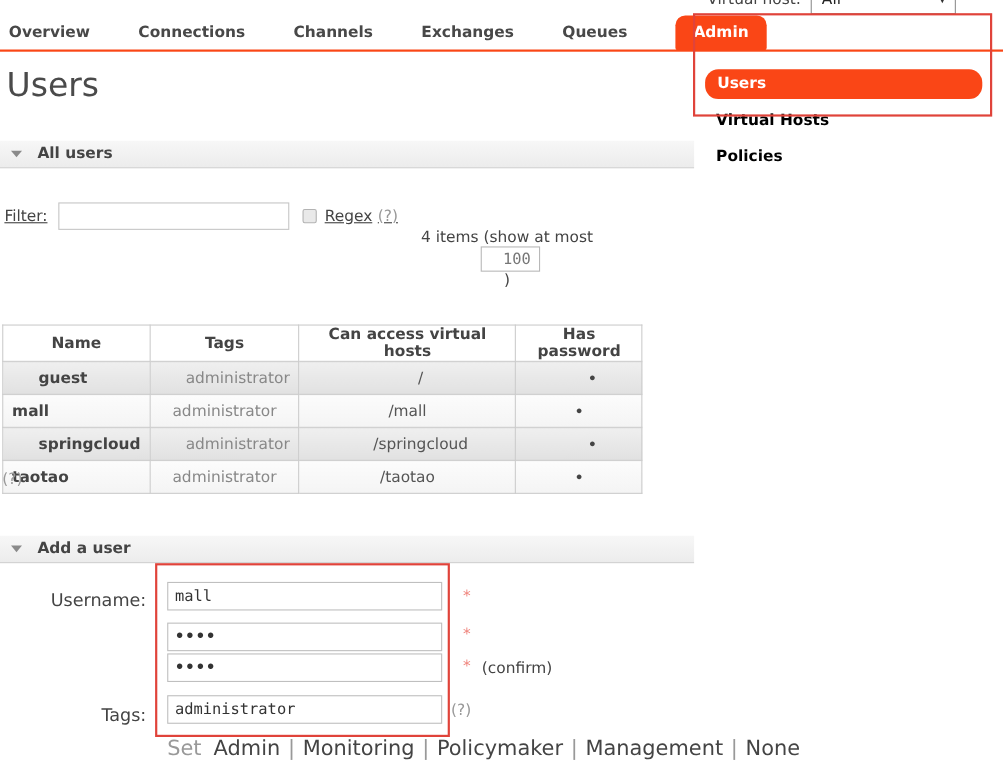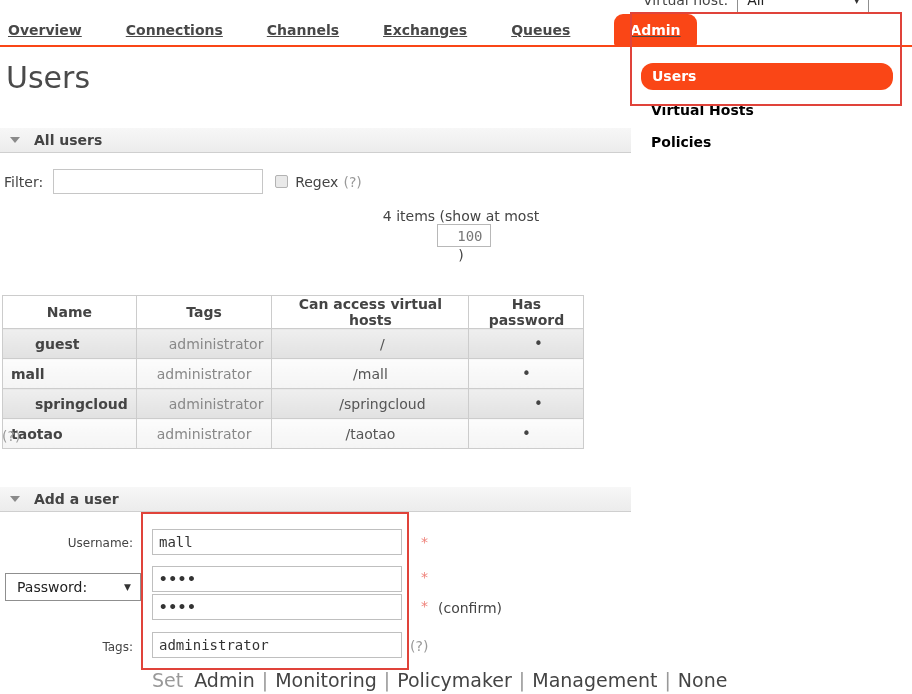--- a/index.html
+++ b/index.html
@@ -6,35 +6,35 @@
   body { margin: 0; font-family: "DejaVu Sans", "Liberation Sans", sans-serif; }
   #screen { position: relative; width: 912px; height: 694px; background: #fff; overflow: hidden; color: #484848; }
 
   
   .vhost-bar { position: absolute; left: 643px; top: -15px; height: 29px; display: flex; align-items: center; gap: 9px; }
   .vhost-label { font-size: 14px; color: #444; }
   .vhost-select { width: 132px; height: 27px; border: 1px solid #8f8f8f; background: #fff; display: flex; align-items: center; justify-content: space-between; padding: 0 8px 0 9px; font-size: 14px; color: #222; }
   .sel-arrow { font-size: 9px; color: #333; }
 
   
-  .nav { position: absolute; top: 14px; left: 8px; height: 32px; display: flex; align-items: center; gap: 44px; font-size: 14px; font-weight: bold; color: #484848; text-decoration: underline; }
+  .nav { position: absolute; top: 14px; left: 8px; height: 32px; display: flex; align-items: center; gap: 44px; font-size: 14px; font-weight: bold; color: #484848; }
   .nav-tab { cursor: pointer; white-space: nowrap; }
   .nav-admin { background: #fa4616; color: #fff; height: 32px; line-height: 32px; padding: 0 16px; border-radius: 9px 9px 3px 3px; }
   .nav-underline { position: absolute; top: 45px; left: 0; width: 912px; height: 2px; background: #fa4616; }
 
   .page-title { position: absolute; top: 60px; left: 6px; font-size: 30px; color: #4a4a4a; font-weight: 400; }
 
   
   .section-bar { position: absolute; left: 0; width: 631px; height: 25px; background: linear-gradient(180deg, #f7f7f7, #ececec); border-bottom: 1px solid #cfcfcf; display: flex; align-items: center; font-weight: bold; font-size: 14px; color: #444; cursor: pointer; }
   #all-users-bar { top: 128px; }
   #add-user-bar { top: 487px; }
   .tri { width: 0; height: 0; border-left: 5px solid transparent; border-right: 5px solid transparent; border-top: 6px solid #8a8a8a; margin: 0 14px 0 10px; }
 
   
-  .filter-row { position: absolute; top: 169px; left: 4px; display: flex; align-items: center; font-size: 14px; color: #444; }
+  .filter-row { position: absolute; top: 184px; left: 4px; display: flex; align-items: center; font-size: 14px; color: #444; text-decoration: underline; }
   .filter-input { width: 210px; height: 25px; border: 1px solid #c6c6c6; margin-left: 10px; font-size: 14px; padding: 0 4px; font-family: "DejaVu Sans", sans-serif; }
   .checkbox { width: 13px; height: 13px; background: #e9e9e9; border: 1px solid #b3b3b3; border-radius: 2px; margin-left: 12px; cursor: pointer; }
   .regex-label { margin-left: 7px; }
   .help { color: #999; }
   .regex-help { margin-left: 5px; }
 
   
   .items-row { position: absolute; top: 208px; left: 300px; width: 322px; display: flex; align-items: center; justify-content: flex-end; font-size: 14px; color: #444; flex-direction: column; }
   .count-input { width: 54px; height: 23px; border: 1px solid #b8b8b8; margin: 0 3px 0 8px; text-align: right; font-family: "DejaVu Sans Mono", monospace; font-size: 14px; color: #777; padding: 0 7px; }
 
@@ -45,21 +45,21 @@
   td.c-name { font-weight: bold; color: #444; text-align: left; width: 109px; cursor: pointer; }
   td.c-tags { color: #888; text-align: center; width: 111px; }
   td.c-vh { color: #555; text-align: center; width: 197px; }
   td.c-pw { color: #444; text-align: center; width: 115px; font-size: 15px; }
   tr.odd td { background: linear-gradient(180deg, #efefef, #e1e1e1); padding-left: 32px; }
   tr.even td { background: linear-gradient(180deg, #fcfcfc, #f4f4f4); }
 
   .table-help { position: absolute; top: 428px; left: 2px; font-size: 14px; cursor: pointer; }
 
   
-  .form-label { position: absolute; left: 0; width: 133px; text-align: right; font-size: 12px; color: #444; }
+  .form-label { position: absolute; left: 0; width: 133px; text-align: right; font-size: 16px; color: #444; }
   #username-label { top: 536px; }
   #tags-label { top: 640px; }
   .form-input { position: absolute; left: 152px; width: 250px; height: 26px; border: 1px solid #bfbfbf; font-family: "DejaVu Sans Mono", monospace; font-size: 14px; padding: 1px 6px; color: #333; background: #fff; }
   #username-input { top: 529px; }
   #pw-input { top: 566px; font-weight: bold; letter-spacing: 1px; }
   #pw-confirm-input { top: 594px; font-weight: bold; letter-spacing: 1px; }
   #tags-input { top: 632px; }
   .pw-select { position: absolute; left: 5px; top: 573px; width: 136px; height: 28px; border: 1px solid #8f8f8f; background: #fff; display: flex; align-items: center; justify-content: space-between; padding: 0 9px 0 11px; font-size: 14px; color: #222; cursor: pointer; }
   .star { position: absolute; color: #ef827a; font-size: 14px; }
   #star-username { left: 421px; top: 534px; }
@@ -169,24 +169,20 @@
 
   <div class="section-bar" id="add-user-bar">
     <span class="tri"></span>
     <span>Add a user</span>
   </div>
 
   <div class="form-label" id="username-label">Username:</div>
   <input class="form-input" id="username-input" type="text" value="mall" style="">
   <span class="star" id="star-username">*</span>
 
-  <div class="pw-select">
-    <span>Password:</span>
-    <span class="sel-arrow">▼</span>
-  </div>
   <input class="form-input" id="pw-input" type="text" value="••••" style="">
   <span class="star" id="star-pw">*</span>
   <input class="form-input" id="pw-confirm-input" type="text" value="••••" style="">
   <span class="star" id="star-pw2">*</span>
   <span class="confirm-note">(confirm)</span>
 
   <div class="form-label" id="tags-label">Tags:</div>
   <input class="form-input" id="tags-input" type="text" value="administrator" style="">
   <span class="help tags-help">(?)</span>
 

